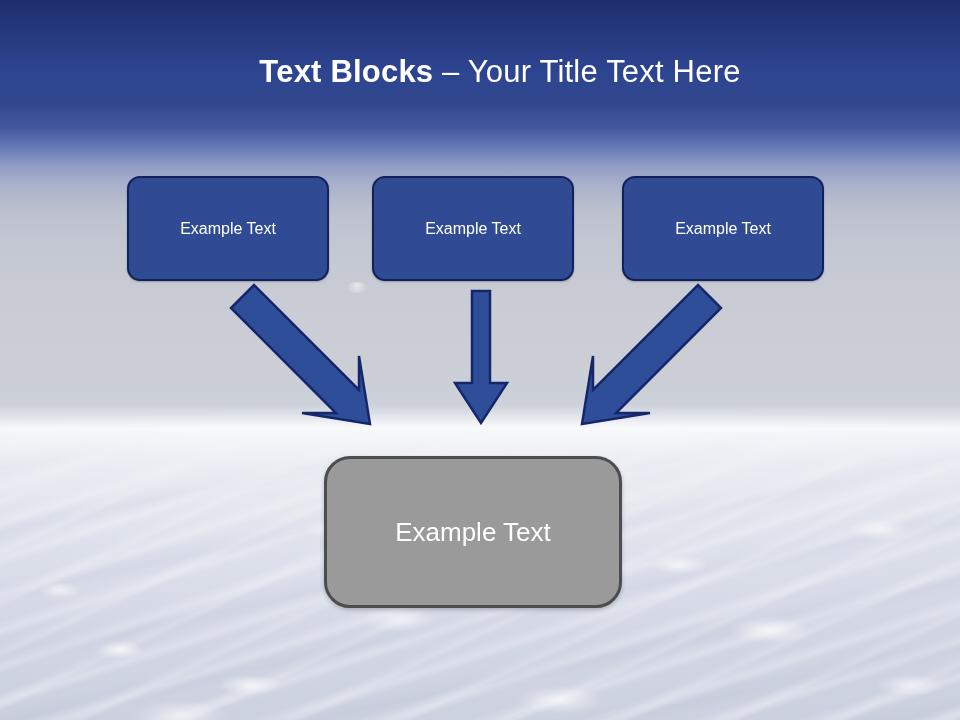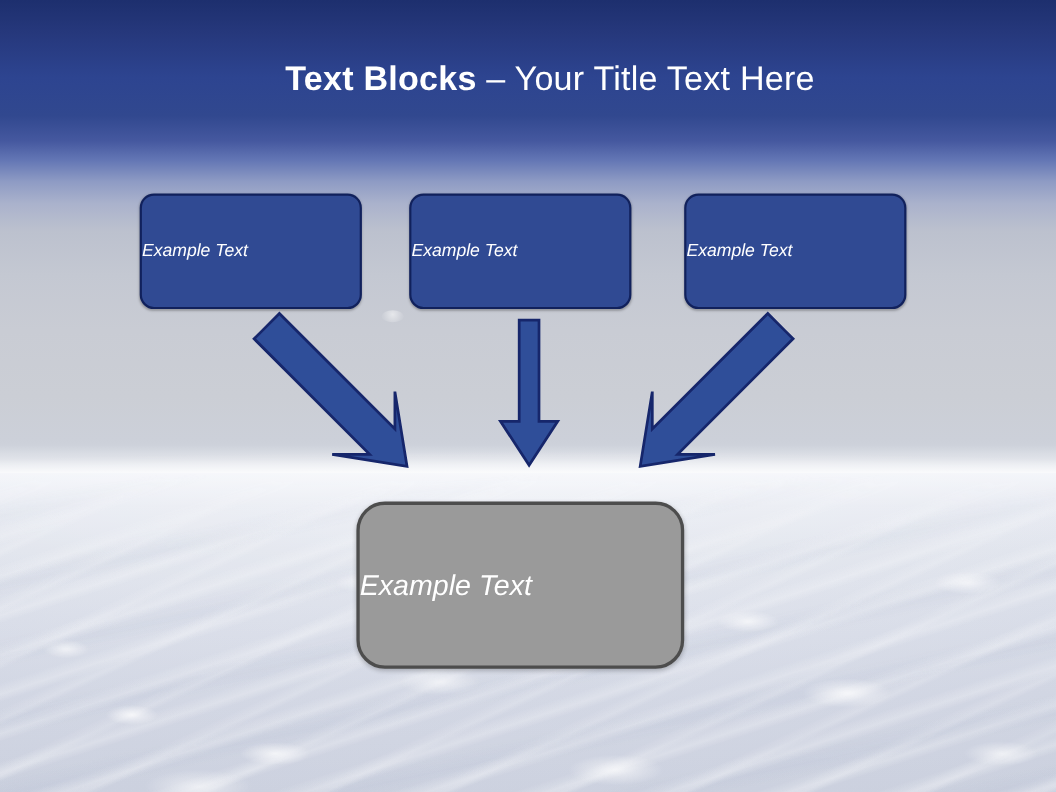--- a/index.html
+++ b/index.html
@@ -160,23 +160,23 @@
     padding-left: 20px;
   }
   .title .t-bold { font-weight: bold; }
   .title .t-reg  { font-weight: normal; }
 
   
   .node {
     position: absolute;
     display: flex;
     align-items: center;
+    justify-content: center;
     box-sizing: border-box;
     color: #ffffff;
-    font-style: italic;
   }
   .node-blue {
     width: 202px;
     height: 105px;
     border-radius: 13px;
     background: #304a93;
     border: 2px solid #11215c;
     font-size: 16px;
     box-shadow: 0 1px 2px rgba(0,0,0,0.25);
   }

